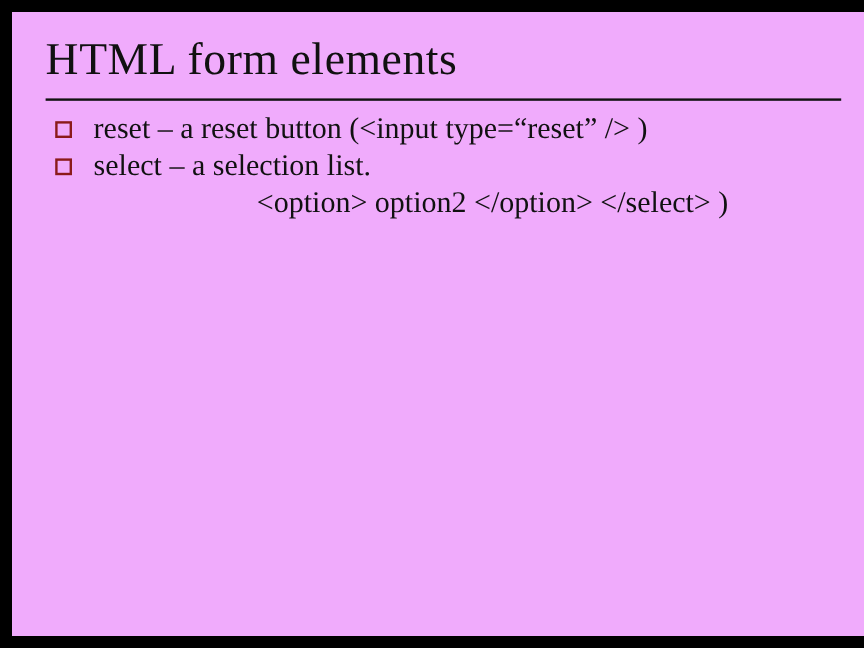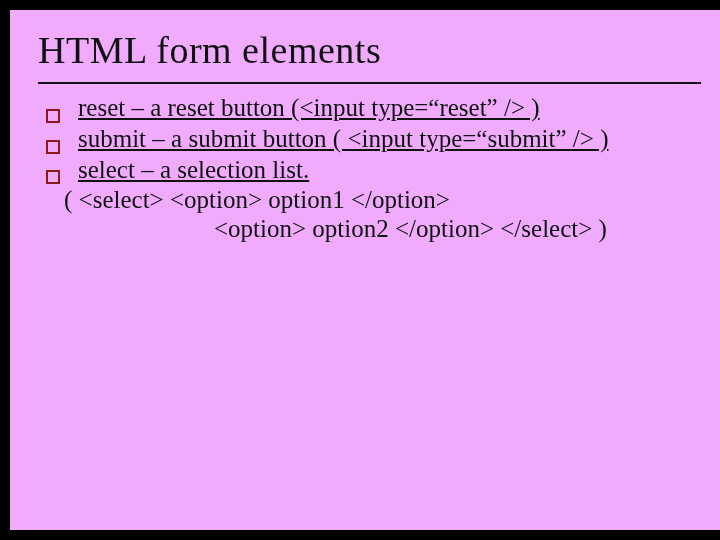--- a/index.html
+++ b/index.html
@@ -31,23 +31,22 @@
     border-top: 2px solid #111;
   }
   .content {
     padding: 0 36px 0 36px;
     font-size: 25px;
     color: #111;
     line-height: 1.15;
   }
   .row {
     display: flex;
-    align-items: flex-end;
+    align-items: flex-start;
     margin-bottom: 2px;
-    text-decoration: underline;
   }
   .box {
     flex: 0 0 14px;
     width: 14px;
     height: 14px;
     border: 2px solid #8b1a1a;
     margin-top: 7px;
     margin-right: 18px;
     box-sizing: border-box;
   }
@@ -71,31 +70,26 @@
   <div class="title">HTML form elements</div>
   <hr class="rule">
 
   <div class="content">
 
     <div class="row">
       <div class="box"></div>
       <div class="txt">reset – a reset button (&lt;input type=“reset” /&gt; )</div>
     </div>
 
-    <div class="row">
-      <div class="box"></div>
-      <div class="txt">submit – a submit button ( &lt;input type=“submit” /&gt; )</div>
-    </div>
 
     <div class="row">
       <div class="box"></div>
       <div class="txt">select – a selection list.</div>
     </div>
 
     <div class="code-block">
-      <div class="code-line1">( &lt;select&gt; &lt;option&gt; option1 &lt;/option&gt;</div>
       <div class="code-line2">&lt;option&gt; option2 &lt;/option&gt;  &lt;/select&gt; )</div>
     </div>
 
 
 
   </div>
 </div>
 
 </body></html>

